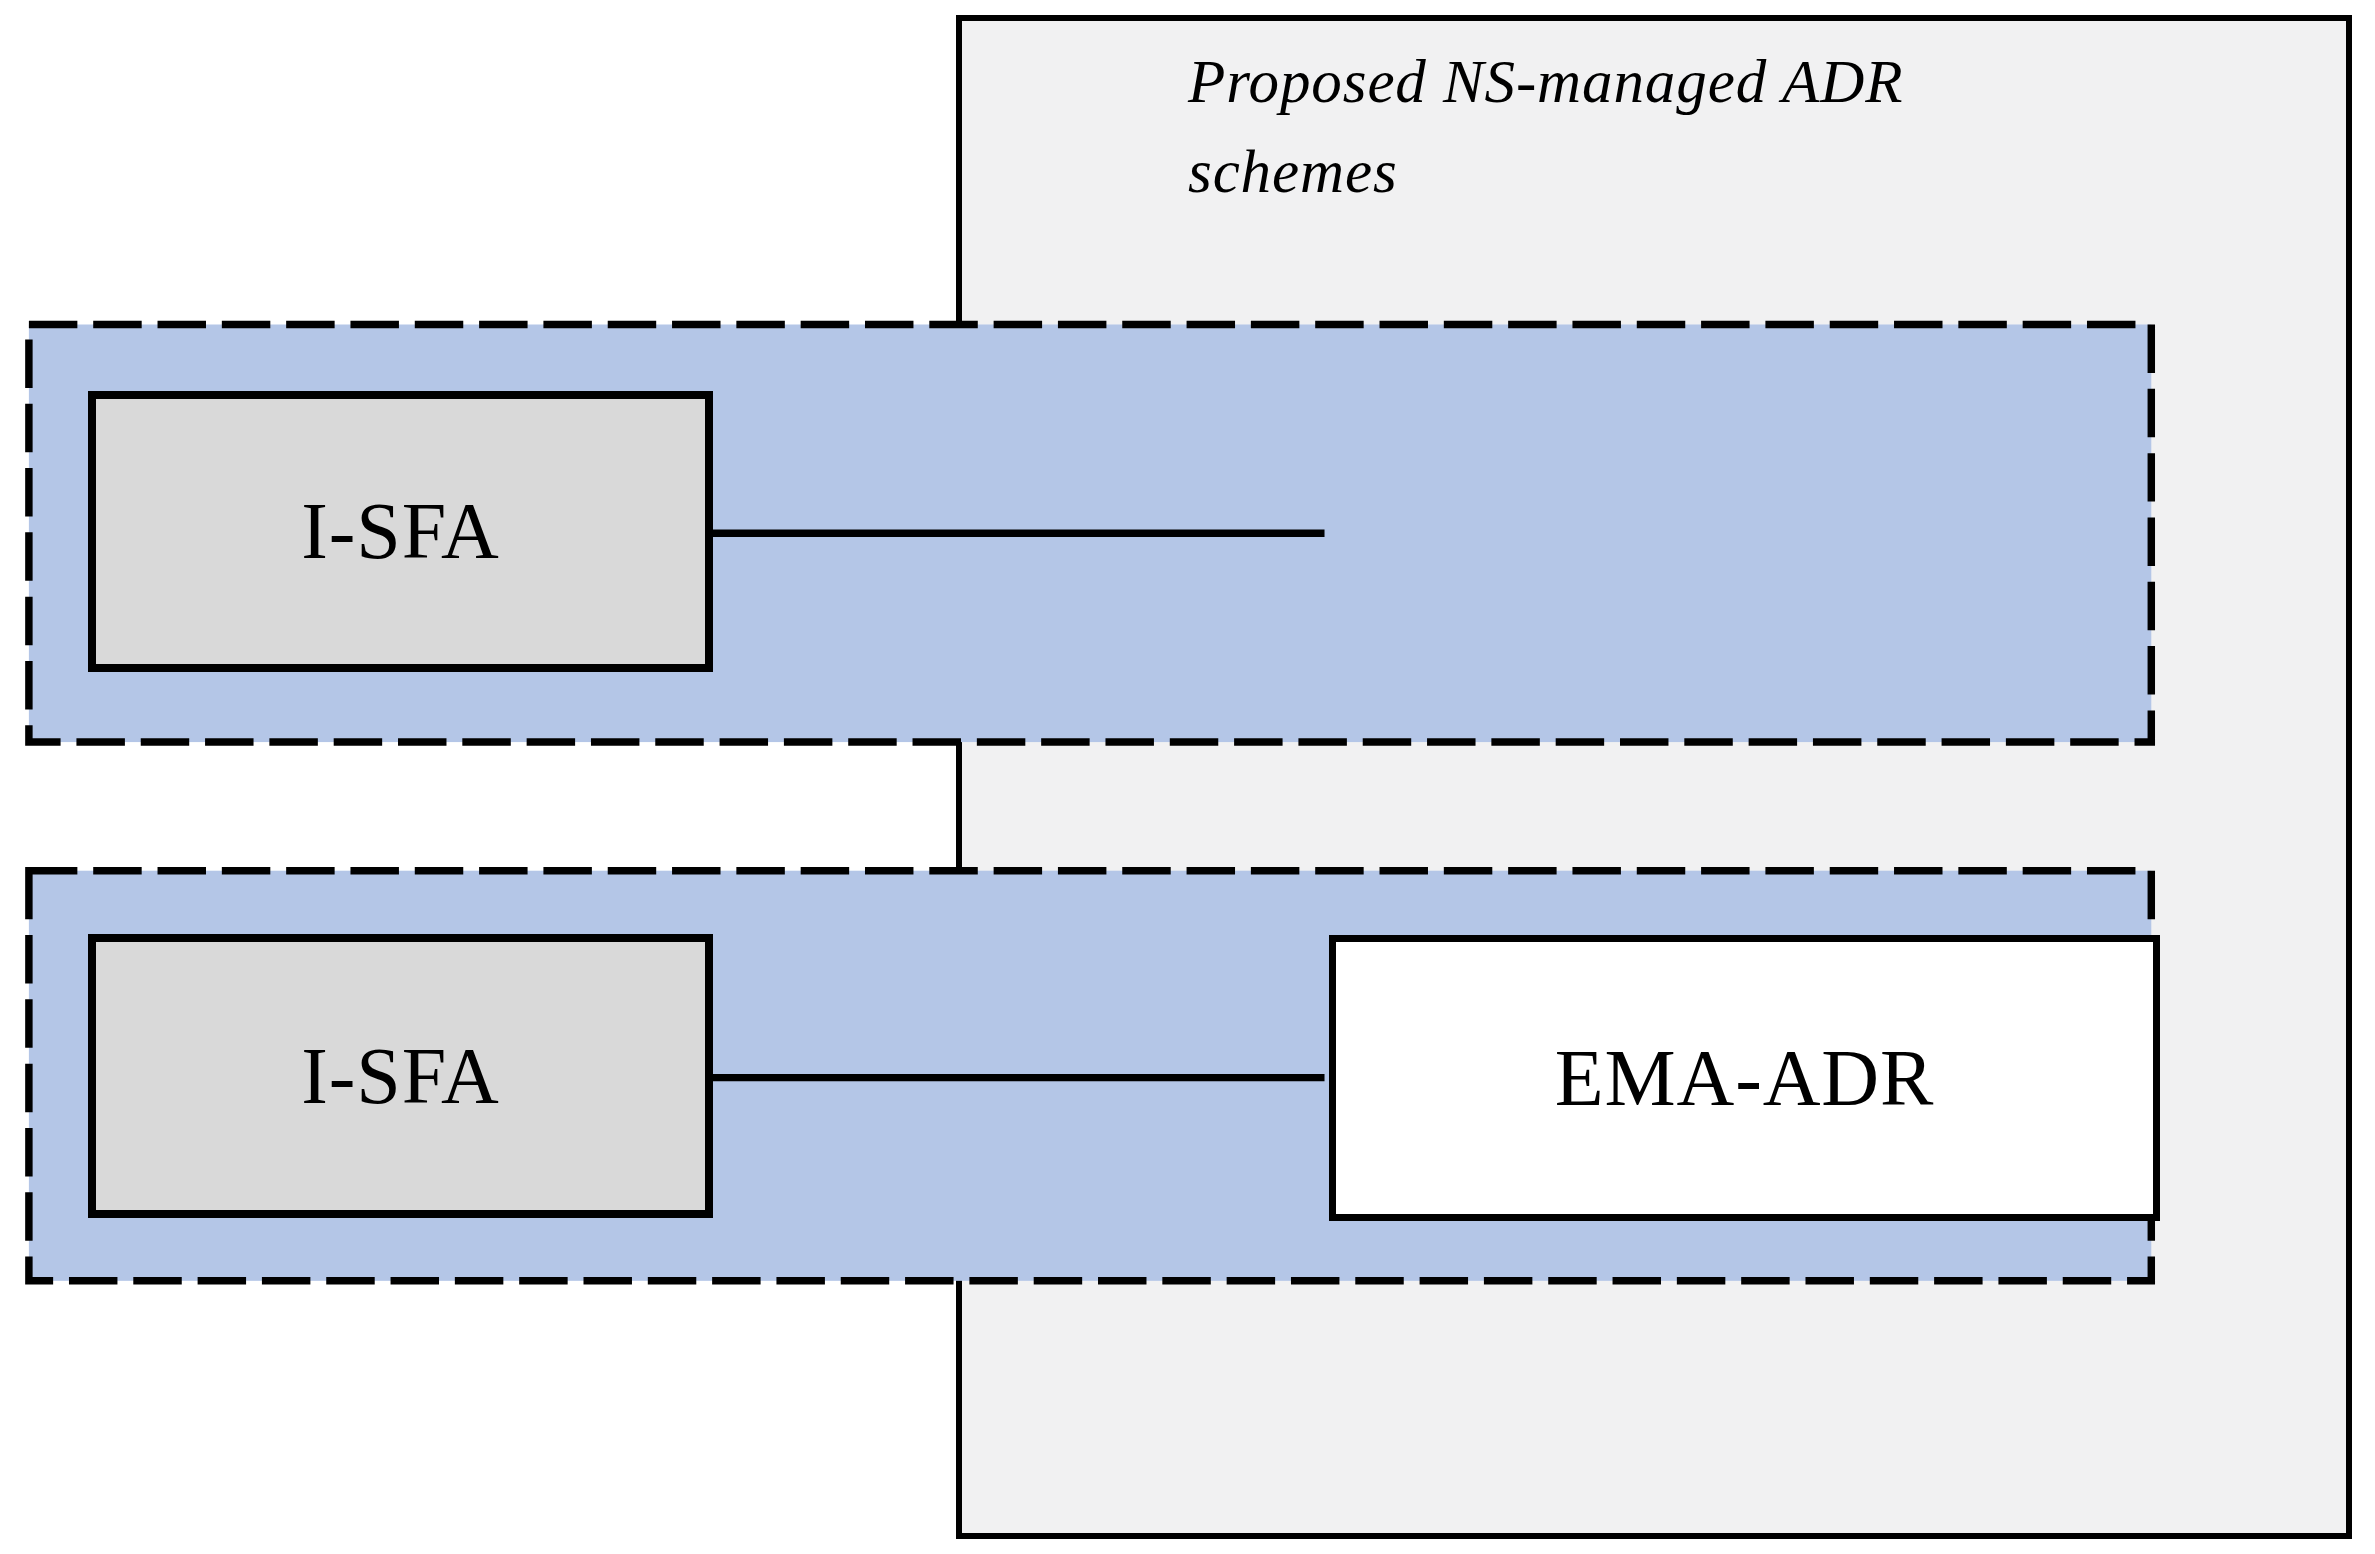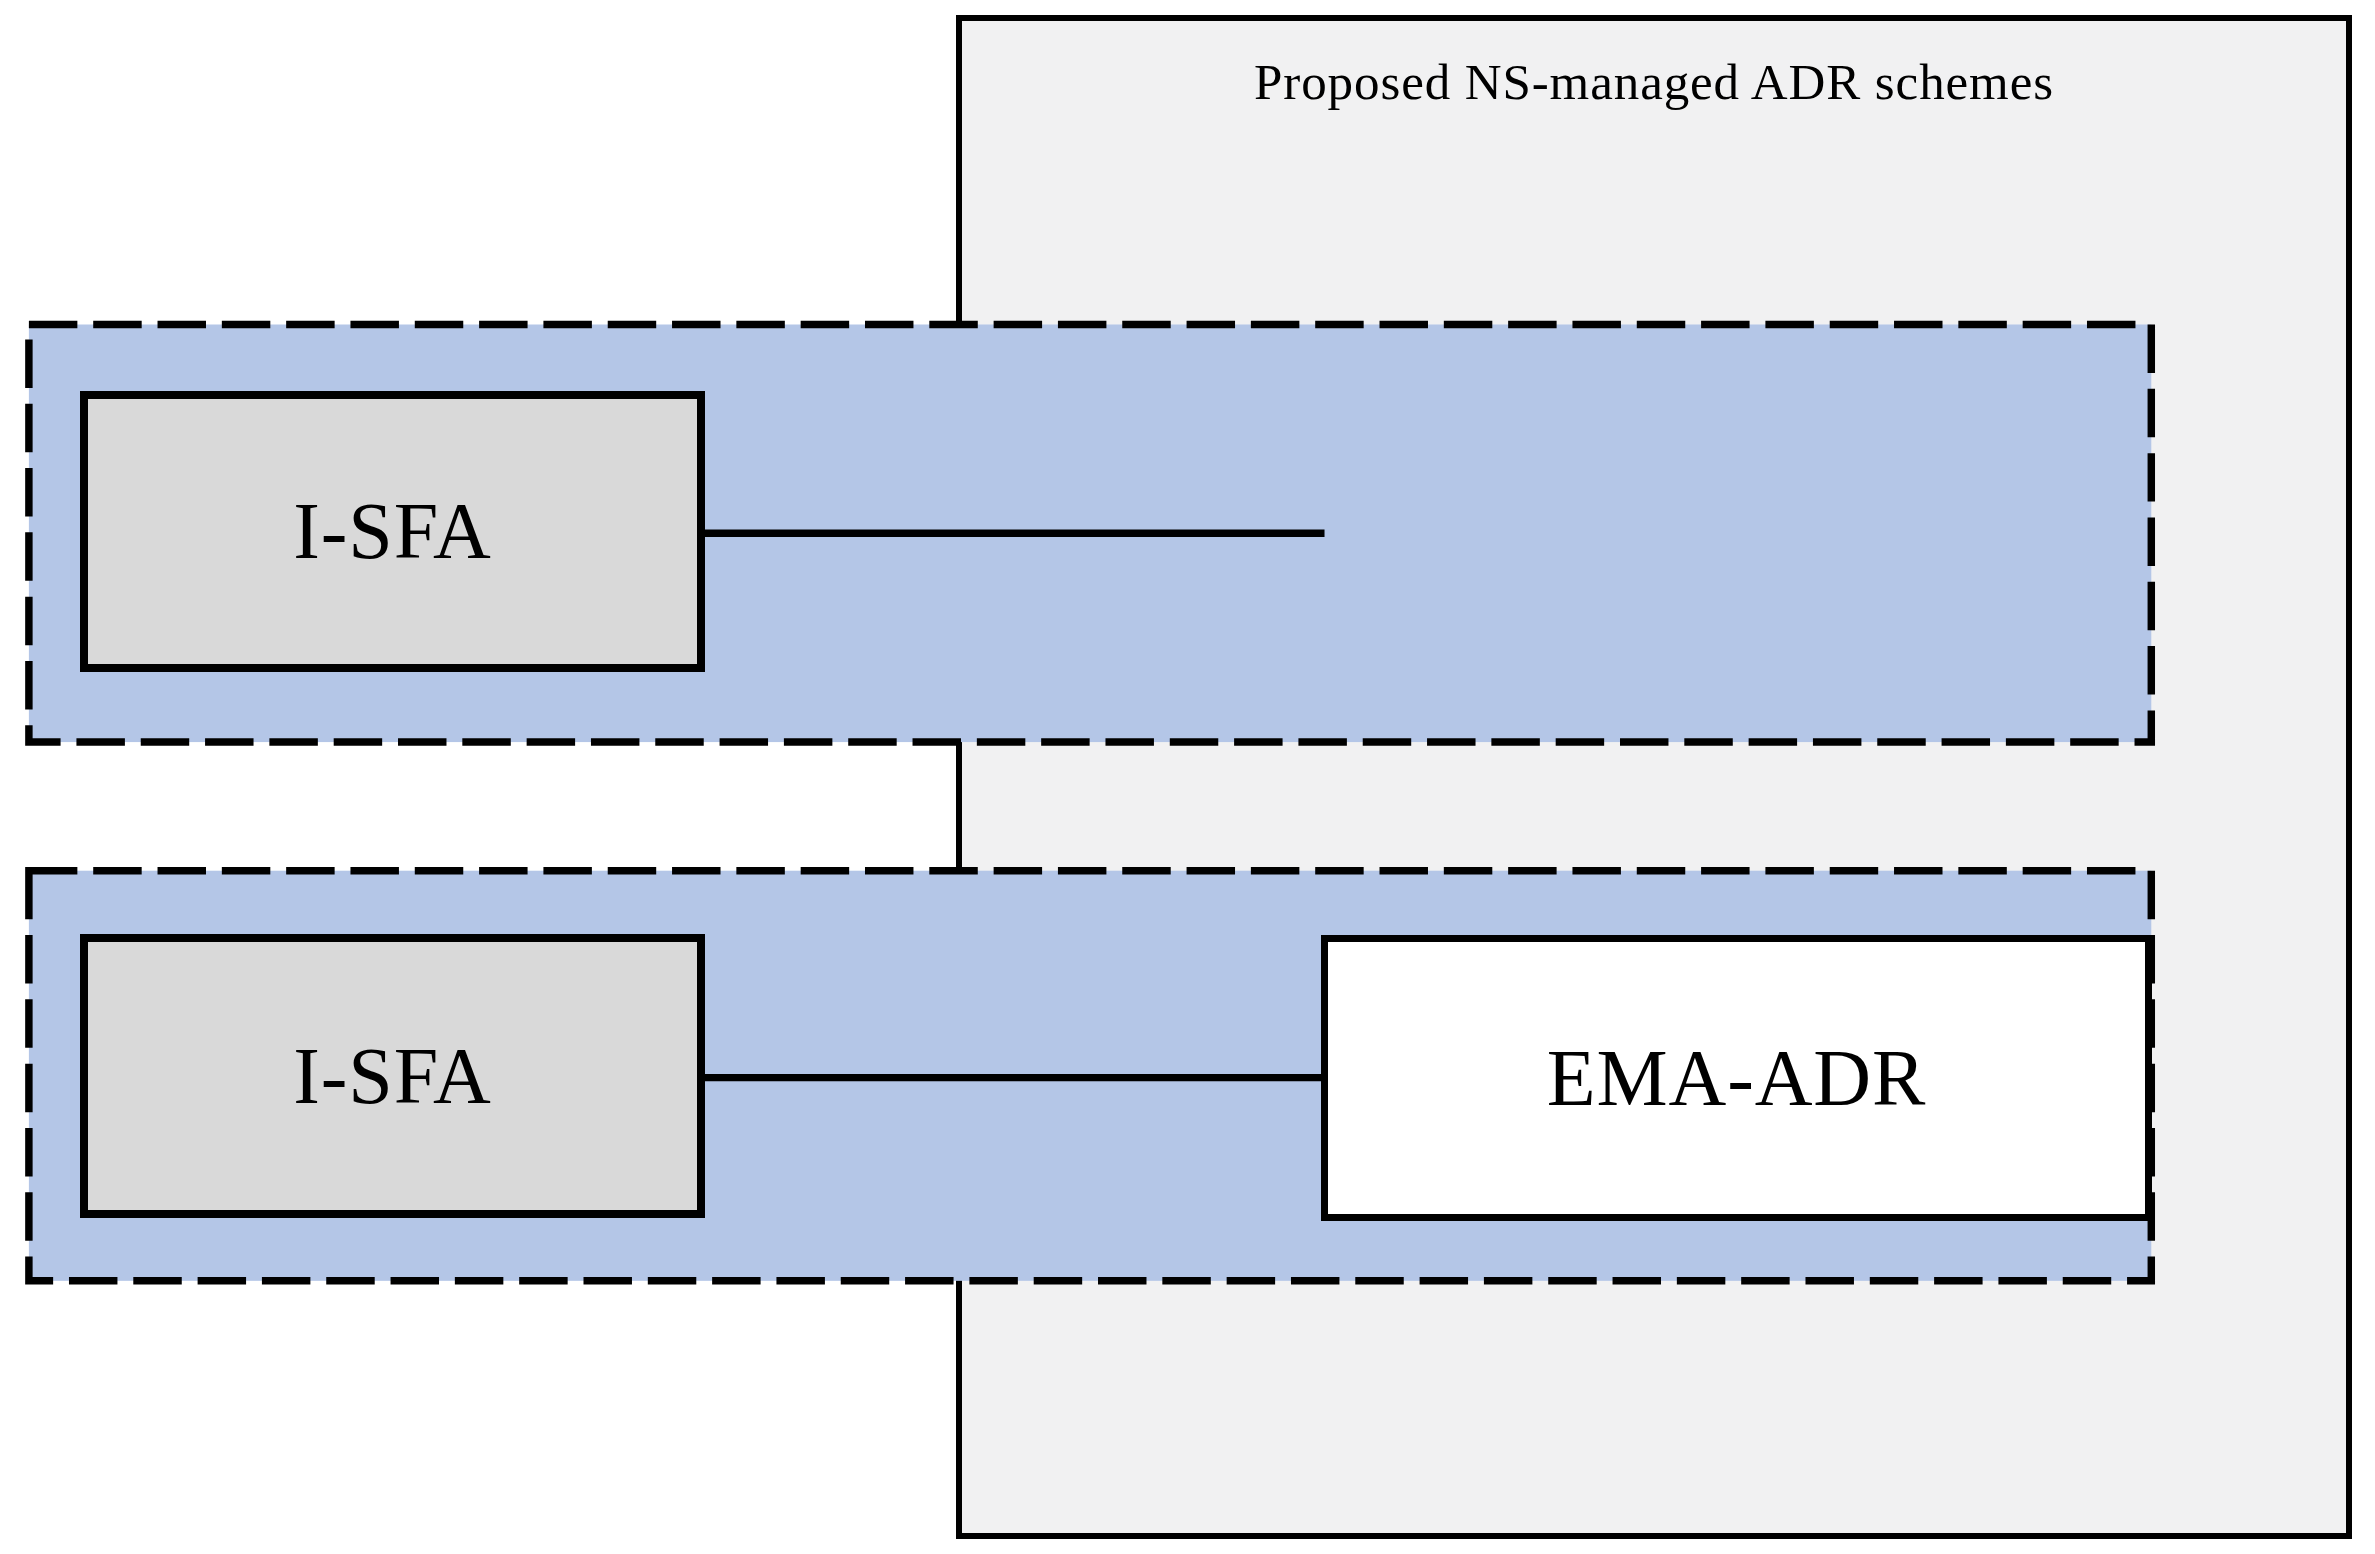--- a/index.html
+++ b/index.html
@@ -24,42 +24,44 @@
     top: 15px;
     width: 1396px;
     height: 1524px;
     border: 6.5px solid var(--line, #000);
     background: var(--container-fill, #F1F1F2);
   }
   .container-title {
     left: 1188px;
     top: 37px;
     width: 932px;
-    font-size: 51px;
+    font-size: 61px;
     line-height: 90px;
-    text-align: center;
+    text-align: left;
     letter-spacing: 0.9px;
+    font-style: italic;
   }
 
   
   .shape-layer {
     left: 0;
     top: 0;
     width: 2375px;
     height: 1555px;
   }
 
   
   .node {
     display: flex;
     align-items: center;
     justify-content: center;
     border: 8.4px solid var(--line, #000);
     font-size: 80px;
     letter-spacing: 0.9px;
+    margin-left: 8px;
   }
   .node-source { background: var(--source-fill, #D9D9D9); }
   .node-target { background: var(--target-fill, #FFFFFF); border-width: 7.5px; }
 
   .node.isfa-1 { left: 80px;   top: 391px;  width: 625px; height: 281px; }
   .node.isfa-2 { left: 80px;   top: 934px; width: 625px; height: 284px; }
   .node.gadr   { left: 1321px; top: 391px;  width: 770px; height: 288px; }
   .node.ema    { left: 1321px; top: 935px; width: 831px; height: 286px; }
 
   .node-label { display: inline-block; }

